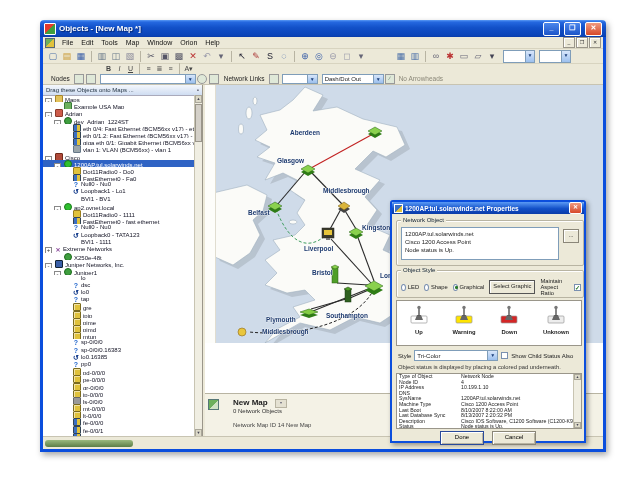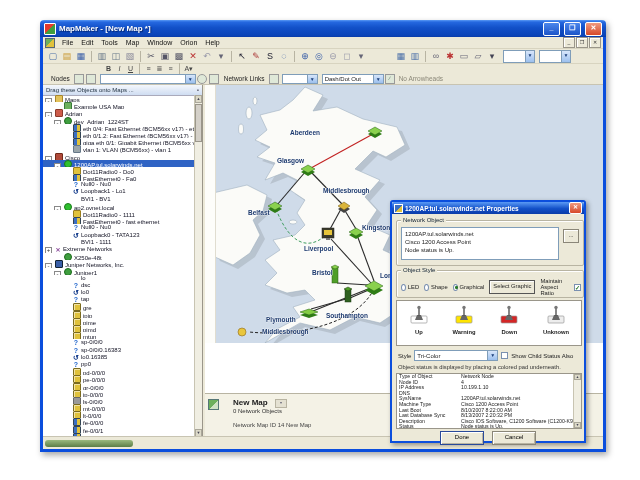--- a/index.html
+++ b/index.html
@@ -111,21 +111,21 @@
   .dbtn.default{border:1px solid #2a4a9a;}
   svg text{font-family:"Liberation Sans",sans-serif;}
 </style>
 </head>
 <body>
 
 <div id="stage">
   <div class="window">
     <div class="titlebar">
       <span class="app-icon"></span>
-      <span class="title-text">MapMaker - [New Map *]</span>
+      <span class="title-text">Objects - [New Map *]</span>
       <span class="wb">_</span>
       <span class="wb">❐</span>
       <span class="wb close">✕</span>
     </div>
     <div class="winbody">
       <div class="menubar">
         <span class="doc-icon"></span>
         <span id="menuItems"><span class="menu-item">File</span><span class="menu-item">Edit</span><span class="menu-item">Tools</span><span class="menu-item">Map</span><span class="menu-item">Window</span><span class="menu-item">Orion</span><span class="menu-item">Help</span></span>
         <span class="childbtns">
           <span class="cb">_</span>

